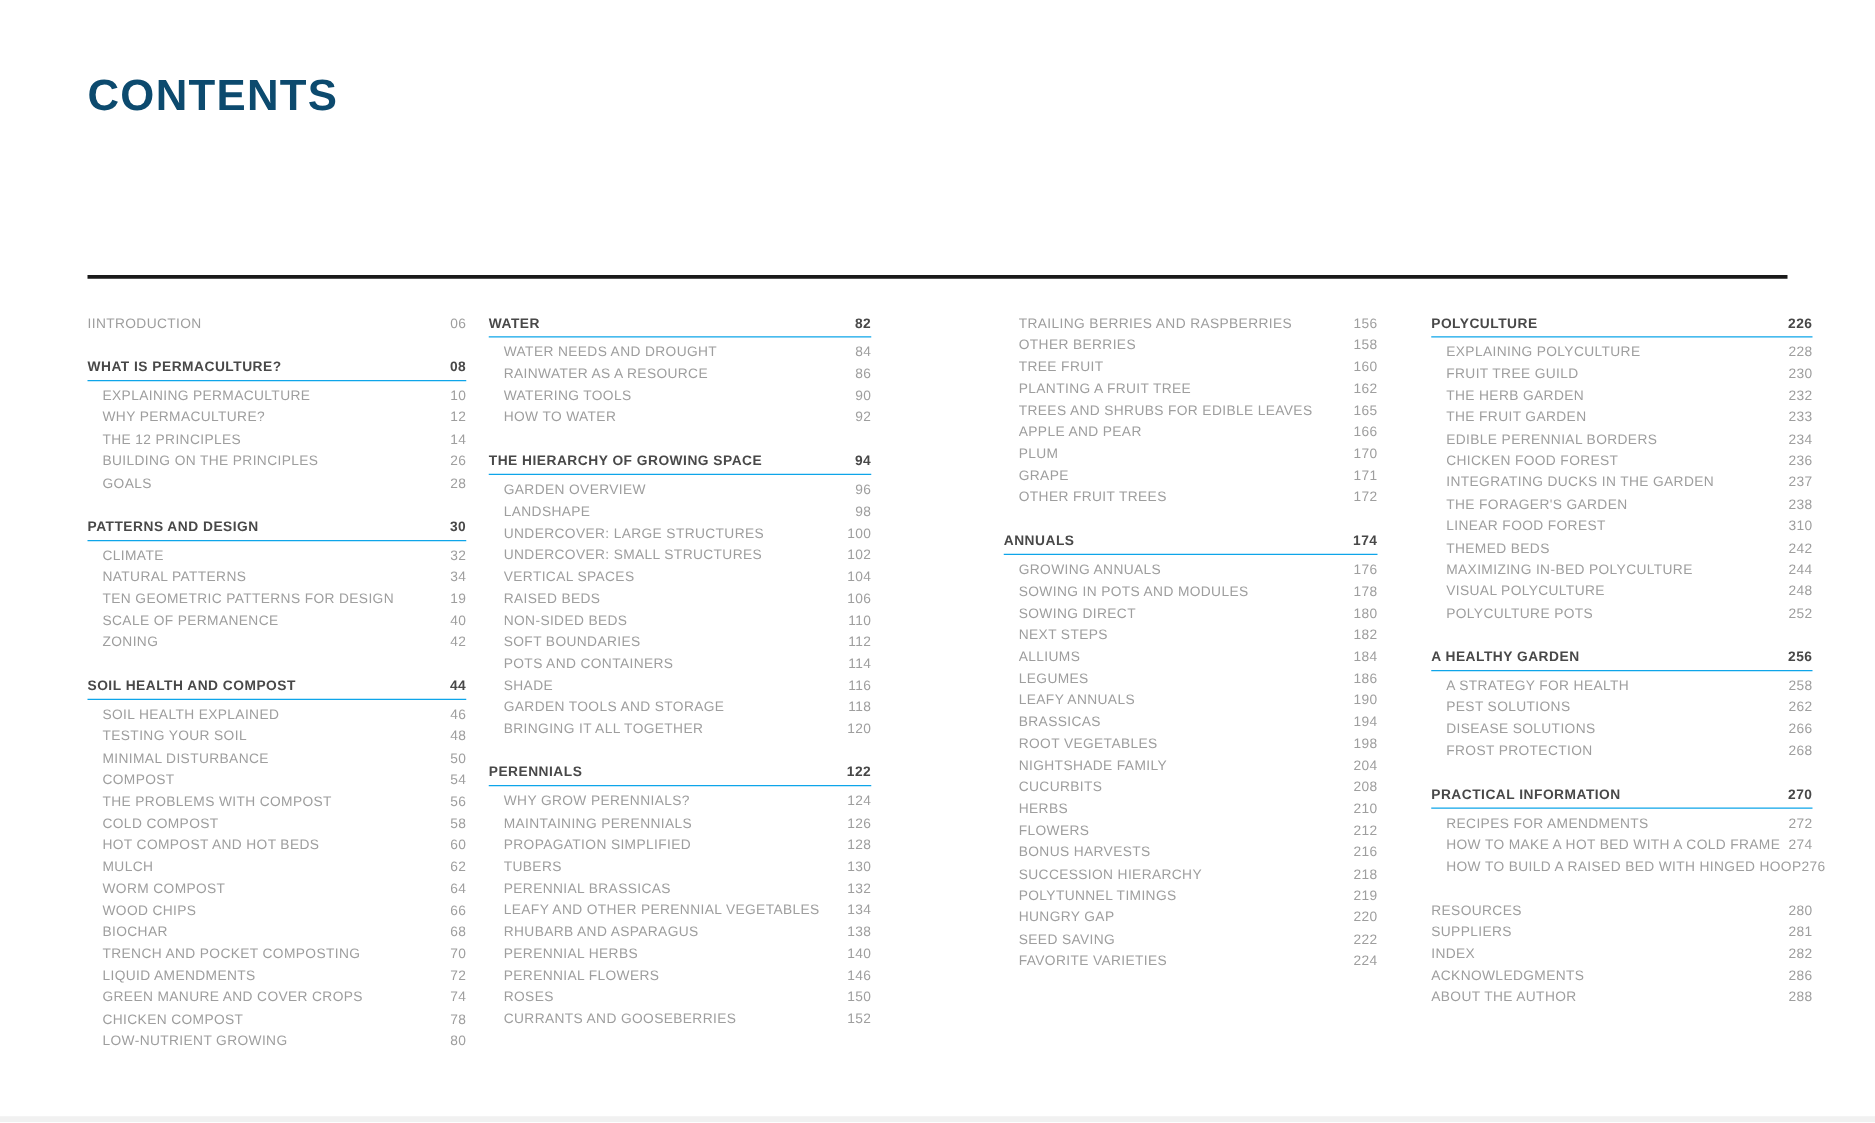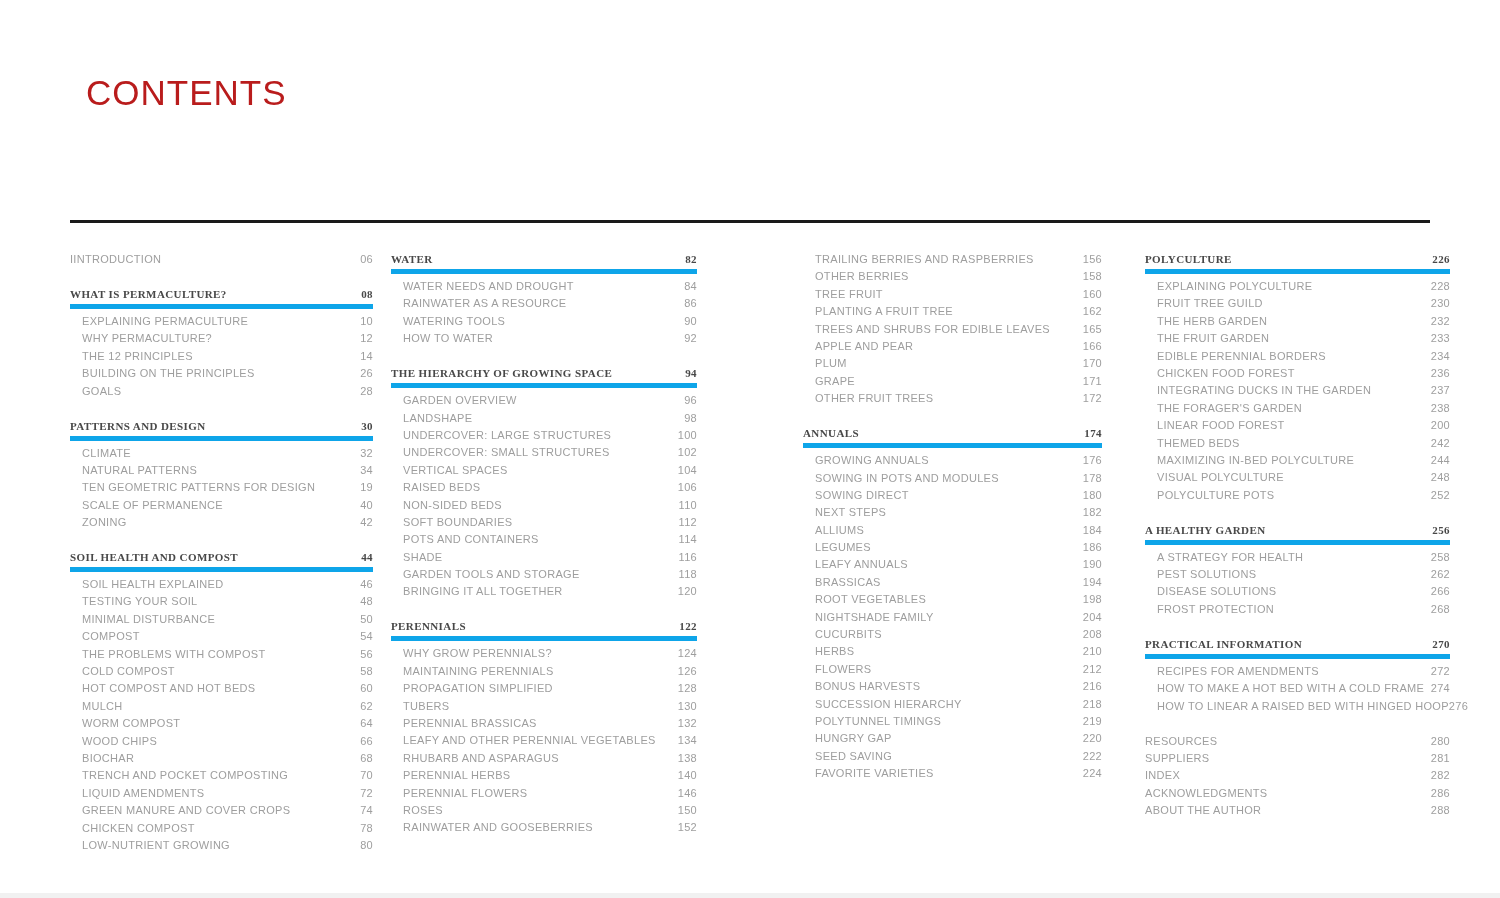--- a/index.html
+++ b/index.html
@@ -12,26 +12,26 @@
     position: relative;
     width: 1500px;
     height: 898px;
     background: #ffffff;
     overflow: hidden;
   }
   .page-title {
     position: absolute;
     left: 70px;
     top: 58px;
-    margin: 16px;
+    margin: 0;
     font-size: 35px;
     line-height: 38px;
-    font-weight: 400;
+    font-weight: 700;
     letter-spacing: 1px;
-    color: #b91c1c;
+    color: #0c4a6e;
   }
   .top-rule {
     position: absolute;
     left: 70px;
     width: 1360px;
     top: 220px;
     height: 3px;
     background: #1a1a1a;
   }
   .col {
@@ -50,26 +50,25 @@
     align-items: flex-start;
     height: 17.4px;
     font-size: 11px;
     line-height: 12px;
     letter-spacing: 0.3px;
     color: #9e9e9e;
   }
   .header-row {
     height: auto;
     padding-bottom: 4px;
-    border-bottom: 5px solid #0ea5e9;
+    border-bottom: 1px solid #0ea5e9;
     margin-bottom: 6px;
     color: #484848;
     font-weight: 700;
     letter-spacing: 0.4px;
-    font-family: Liberation Serif, serif;
   }
   .item-row .lbl { padding-left: 12px; }
   .lbl { white-space: nowrap; }
   .pg  { white-space: nowrap; }
   .bottom-edge {
     position: absolute;
     left: 0;
     bottom: 0;
     width: 100%;
     height: 5px;
@@ -328,21 +327,21 @@
         </div>
         <div class="row item-row">
           <span class="lbl">PERENNIAL FLOWERS</span>
           <span class="pg">146</span>
         </div>
         <div class="row item-row">
           <span class="lbl">ROSES</span>
           <span class="pg">150</span>
         </div>
         <div class="row item-row">
-          <span class="lbl">RAINWATER AND GOOSEBERRIES</span>
+          <span class="lbl">CURRANTS AND GOOSEBERRIES</span>
           <span class="pg">152</span>
         </div>
       </div>
     </div>
   <div class="col col-2" id="col-2">
       <div class="block">
         <div class="row item-row">
           <span class="lbl">TRAILING BERRIES AND RASPBERRIES</span>
           <span class="pg">156</span>
         </div>
@@ -495,21 +494,21 @@
         <div class="row item-row">
           <span class="lbl">INTEGRATING DUCKS IN THE GARDEN</span>
           <span class="pg">237</span>
         </div>
         <div class="row item-row">
           <span class="lbl">THE FORAGER'S GARDEN</span>
           <span class="pg">238</span>
         </div>
         <div class="row item-row">
           <span class="lbl">LINEAR FOOD FOREST</span>
-          <span class="pg">200</span>
+          <span class="pg">310</span>
         </div>
         <div class="row item-row">
           <span class="lbl">THEMED BEDS</span>
           <span class="pg">242</span>
         </div>
         <div class="row item-row">
           <span class="lbl">MAXIMIZING IN-BED POLYCULTURE</span>
           <span class="pg">244</span>
         </div>
         <div class="row item-row">
@@ -550,21 +549,21 @@
         </div>
         <div class="row item-row">
           <span class="lbl">RECIPES FOR AMENDMENTS</span>
           <span class="pg">272</span>
         </div>
         <div class="row item-row">
           <span class="lbl">HOW TO MAKE A HOT BED WITH A COLD FRAME</span>
           <span class="pg">274</span>
         </div>
         <div class="row item-row">
-          <span class="lbl">HOW TO LINEAR A RAISED BED WITH HINGED HOOP</span>
+          <span class="lbl">HOW TO BUILD A RAISED BED WITH HINGED HOOP</span>
           <span class="pg">276</span>
         </div>
       </div>
       <div class="block">
         <div class="row plain-row">
           <span class="lbl">RESOURCES</span>
           <span class="pg">280</span>
         </div>
         <div class="row plain-row">
           <span class="lbl">SUPPLIERS</span>

